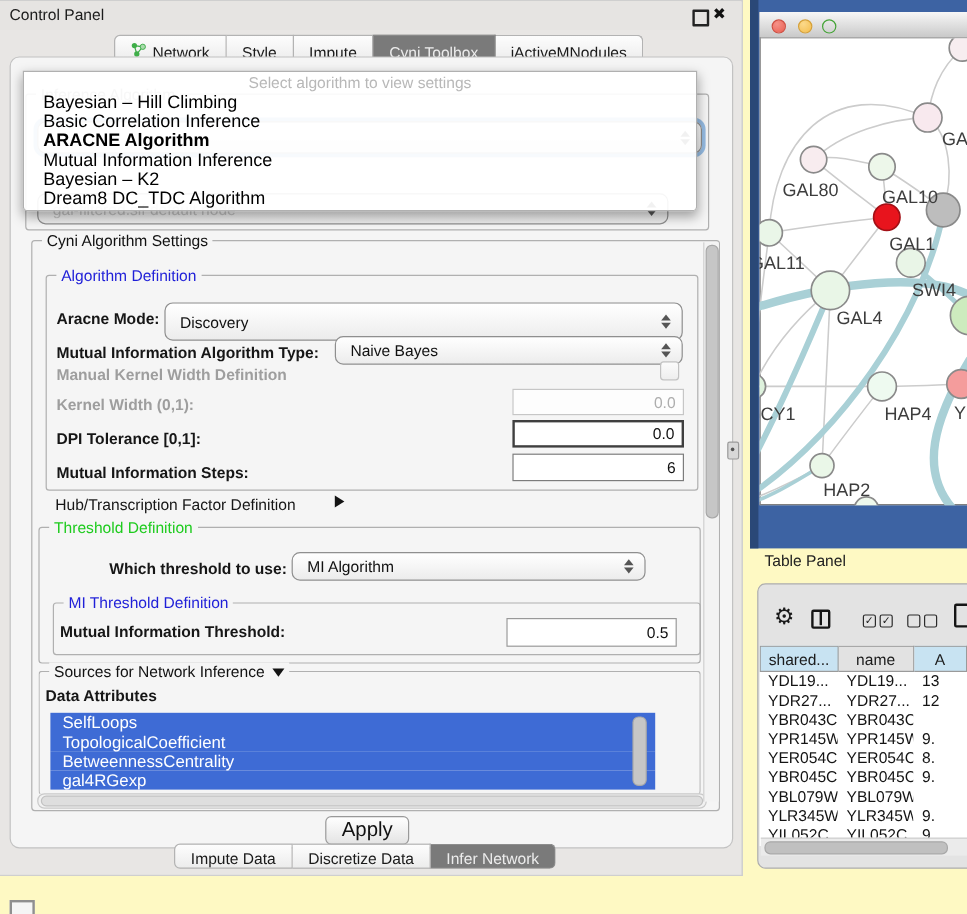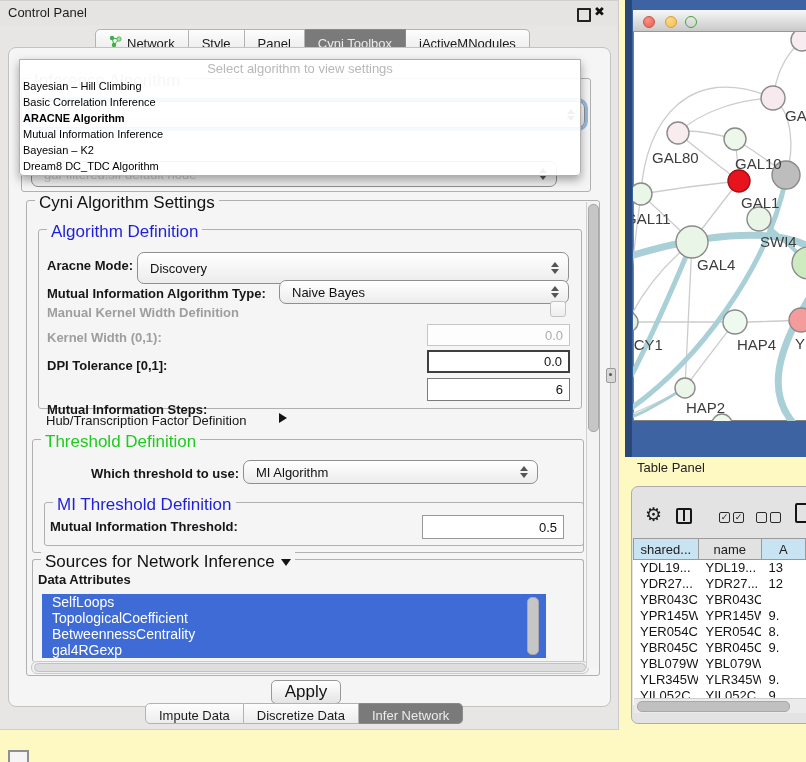--- a/index.html
+++ b/index.html
@@ -16,42 +16,42 @@
   .tabbar{position:absolute;display:flex;height:23px;}
   .tab{display:flex;align-items:flex-end;gap:5px;padding:0 13px;font-size:13px;color:#1a1a1a;background:linear-gradient(#fdfdfd,#ececec);border:1px solid #b3b3b3;border-left:none;white-space:nowrap;}
   .tab:first-child{border-left:1px solid #b3b3b3;border-radius:5px 0 0 5px;}
   .tab:last-child{border-radius:0 5px 5px 0;}
   .tab.sel{background:#7a7a7a;color:#ececec;border-color:#8a8a8a;}
 
   .content-panel{position:absolute;left:8px;top:46px;width:601px;height:658px;background:#f5f5f5;border:1px solid #c2c2c2;border-radius:8px;}
 
   
   .grp{position:absolute;border:1px solid #b0b0b0;border-radius:3px;}
-  .legend{position:absolute;top:-8px;left:8px;background:#f5f5f5;padding:0 4px;font-size:17px;white-space:nowrap;color:#111;}
+  .legend{position:absolute;top:-8px;left:8px;background:#f5f5f5;padding:0 4px;font-size:13px;white-space:nowrap;color:#111;}
   .legend.gray{color:#949494;}
   .legend.blue{color:#1f1fd8;}
   .legend.green{color:#1ecb1e;}
 
   .combo{position:absolute;border:1px solid #8f8f8f;border-radius:7px;background:linear-gradient(#ffffff,#ececec);font-size:13px;color:#111;display:flex;align-items:center;padding:0 26px 0 12px;box-sizing:border-box;white-space:nowrap;}
   .combo.focus{box-shadow:0 0 0 3px #95bbe2;}
   .combo .val{overflow:hidden;}
   .stepper{position:absolute;right:9px;top:50%;margin-top:-6px;width:8px;height:12px;}
   .stepper .up{position:absolute;left:0;top:0;width:0;height:0;border-left:4px solid transparent;border-right:4px solid transparent;border-bottom:5px solid #555;}
   .stepper .dn{position:absolute;left:0;bottom:0;width:0;height:0;border-left:4px solid transparent;border-right:4px solid transparent;border-top:5px solid #555;}
 
   .lbl{position:absolute;font-size:13px;font-weight:bold;color:#161616;white-space:nowrap;}
   .lbl.gray{color:#9e9e9e;}
   .lbl.plain{font-weight:normal;}
 
   .tin{position:absolute;background:#fff;font-size:13px;color:#111;text-align:right;padding:0 6px;box-sizing:border-box;display:flex;align-items:center;justify-content:flex-end;}
 
   
   .dropdown{position:absolute;left:18px;top:57px;width:560px;height:115px;background:rgba(255,255,255,0.92);border:1px solid #b0b0b0;border-radius:0 0 4px 4px;box-shadow:0 4px 10px rgba(0,0,0,0.35);z-index:60;}
   .dd-prompt{height:18px;line-height:18px;text-align:center;color:#b8b8b8;font-size:13px;}
-  .algo-item{height:16px;line-height:16px;padding-left:3px;font-size:11px;color:#000;white-space:nowrap;}
+  .algo-item{height:16px;line-height:16px;padding-left:16px;font-size:15px;color:#000;white-space:nowrap;}
   .algo-item.bold{font-weight:bold;}
 
   
   .attr-item{height:16px;line-height:16px;padding-left:10px;font-size:14px;color:#fff;white-space:nowrap;}
 
   .vscroll{position:absolute;background:#f3f3f3;border-left:1px solid #d0d0d0;}
   .thumb{position:absolute;background:#c6c6c6;border:1px solid #a8a8a8;border-radius:5px;}
   .hscroll{position:absolute;background:#f1f1f1;border:1px solid #c9c9c9;border-radius:6px;}
 
   .apply-btn{position:absolute;left:270px;top:678px;width:68px;height:22px;border:1px solid #999;border-radius:5px;background:linear-gradient(#ffffff,#e4e4e4);font-size:17px;color:#111;display:flex;align-items:center;justify-content:center;}
@@ -117,21 +117,21 @@
               <circle cx="3" cy="3" r="2.2" fill="#3fae49"></circle>
               <circle cx="10" cy="4" r="2.2" fill="#a8daab" stroke="#3fae49" stroke-width="0.8"></circle>
               <circle cx="5" cy="10" r="2.2" fill="#3fae49"></circle>
             </svg></span>
           <span>Network</span>
         </div>
         <div class="tab">
           <span>Style</span>
         </div>
         <div class="tab">
-          <span>Panel</span>
+          <span>Impute</span>
         </div>
         <div class="tab sel">
           <span>Cyni Toolbox</span>
         </div>
         <div class="tab">
           <span>jActiveMNodules</span>
         </div>
       </div>
 
     <div class="content-panel">
@@ -191,21 +191,21 @@
 
           <span class="lbl gray" style="left:8px;top:75px;">Manual Kernel Width Definition</span>
           <div class="checkbox" style="left:511px;top:71px;"></div>
 
           <span class="lbl gray" style="left:8px;top:100px;">Kernel Width (0,1):</span>
           <div class="tin" style="left:388px;top:94px;width:143px;height:22px;border:1px solid #c6c6c6;color:#adadad;background:#fdfdfd;">0.0</div>
 
           <span class="lbl" style="left:8px;top:128px;">DPI Tolerance [0,1]:</span>
           <div class="tin" style="left:388px;top:120px;width:143px;height:23px;border:2px solid #3f3f3f;">0.0</div>
 
-          <span class="lbl" style="left:8px;top:172px;">Mutual Information Steps:</span>
+          <span class="lbl" style="left:8px;top:156px;">Mutual Information Steps:</span>
           <div class="tin" style="left:388px;top:148px;width:143px;height:23px;border:1px solid #7c7c7c;">6</div>
         </div>
 
         <span class="lbl plain" style="left:19px;top:212px;font-size:13px;">Hub/Transcription Factor Definition</span>
         <span class="tri-right" style="position:absolute;left:252px;top:212px;"></span>
 
         <div class="grp" style="left:5px;top:238px;width:550px;height:112px;">
           <span class="legend green">Threshold Definition</span>
 
           <span class="lbl" style="left:58px;top:26px;">Which threshold to use:</span>

